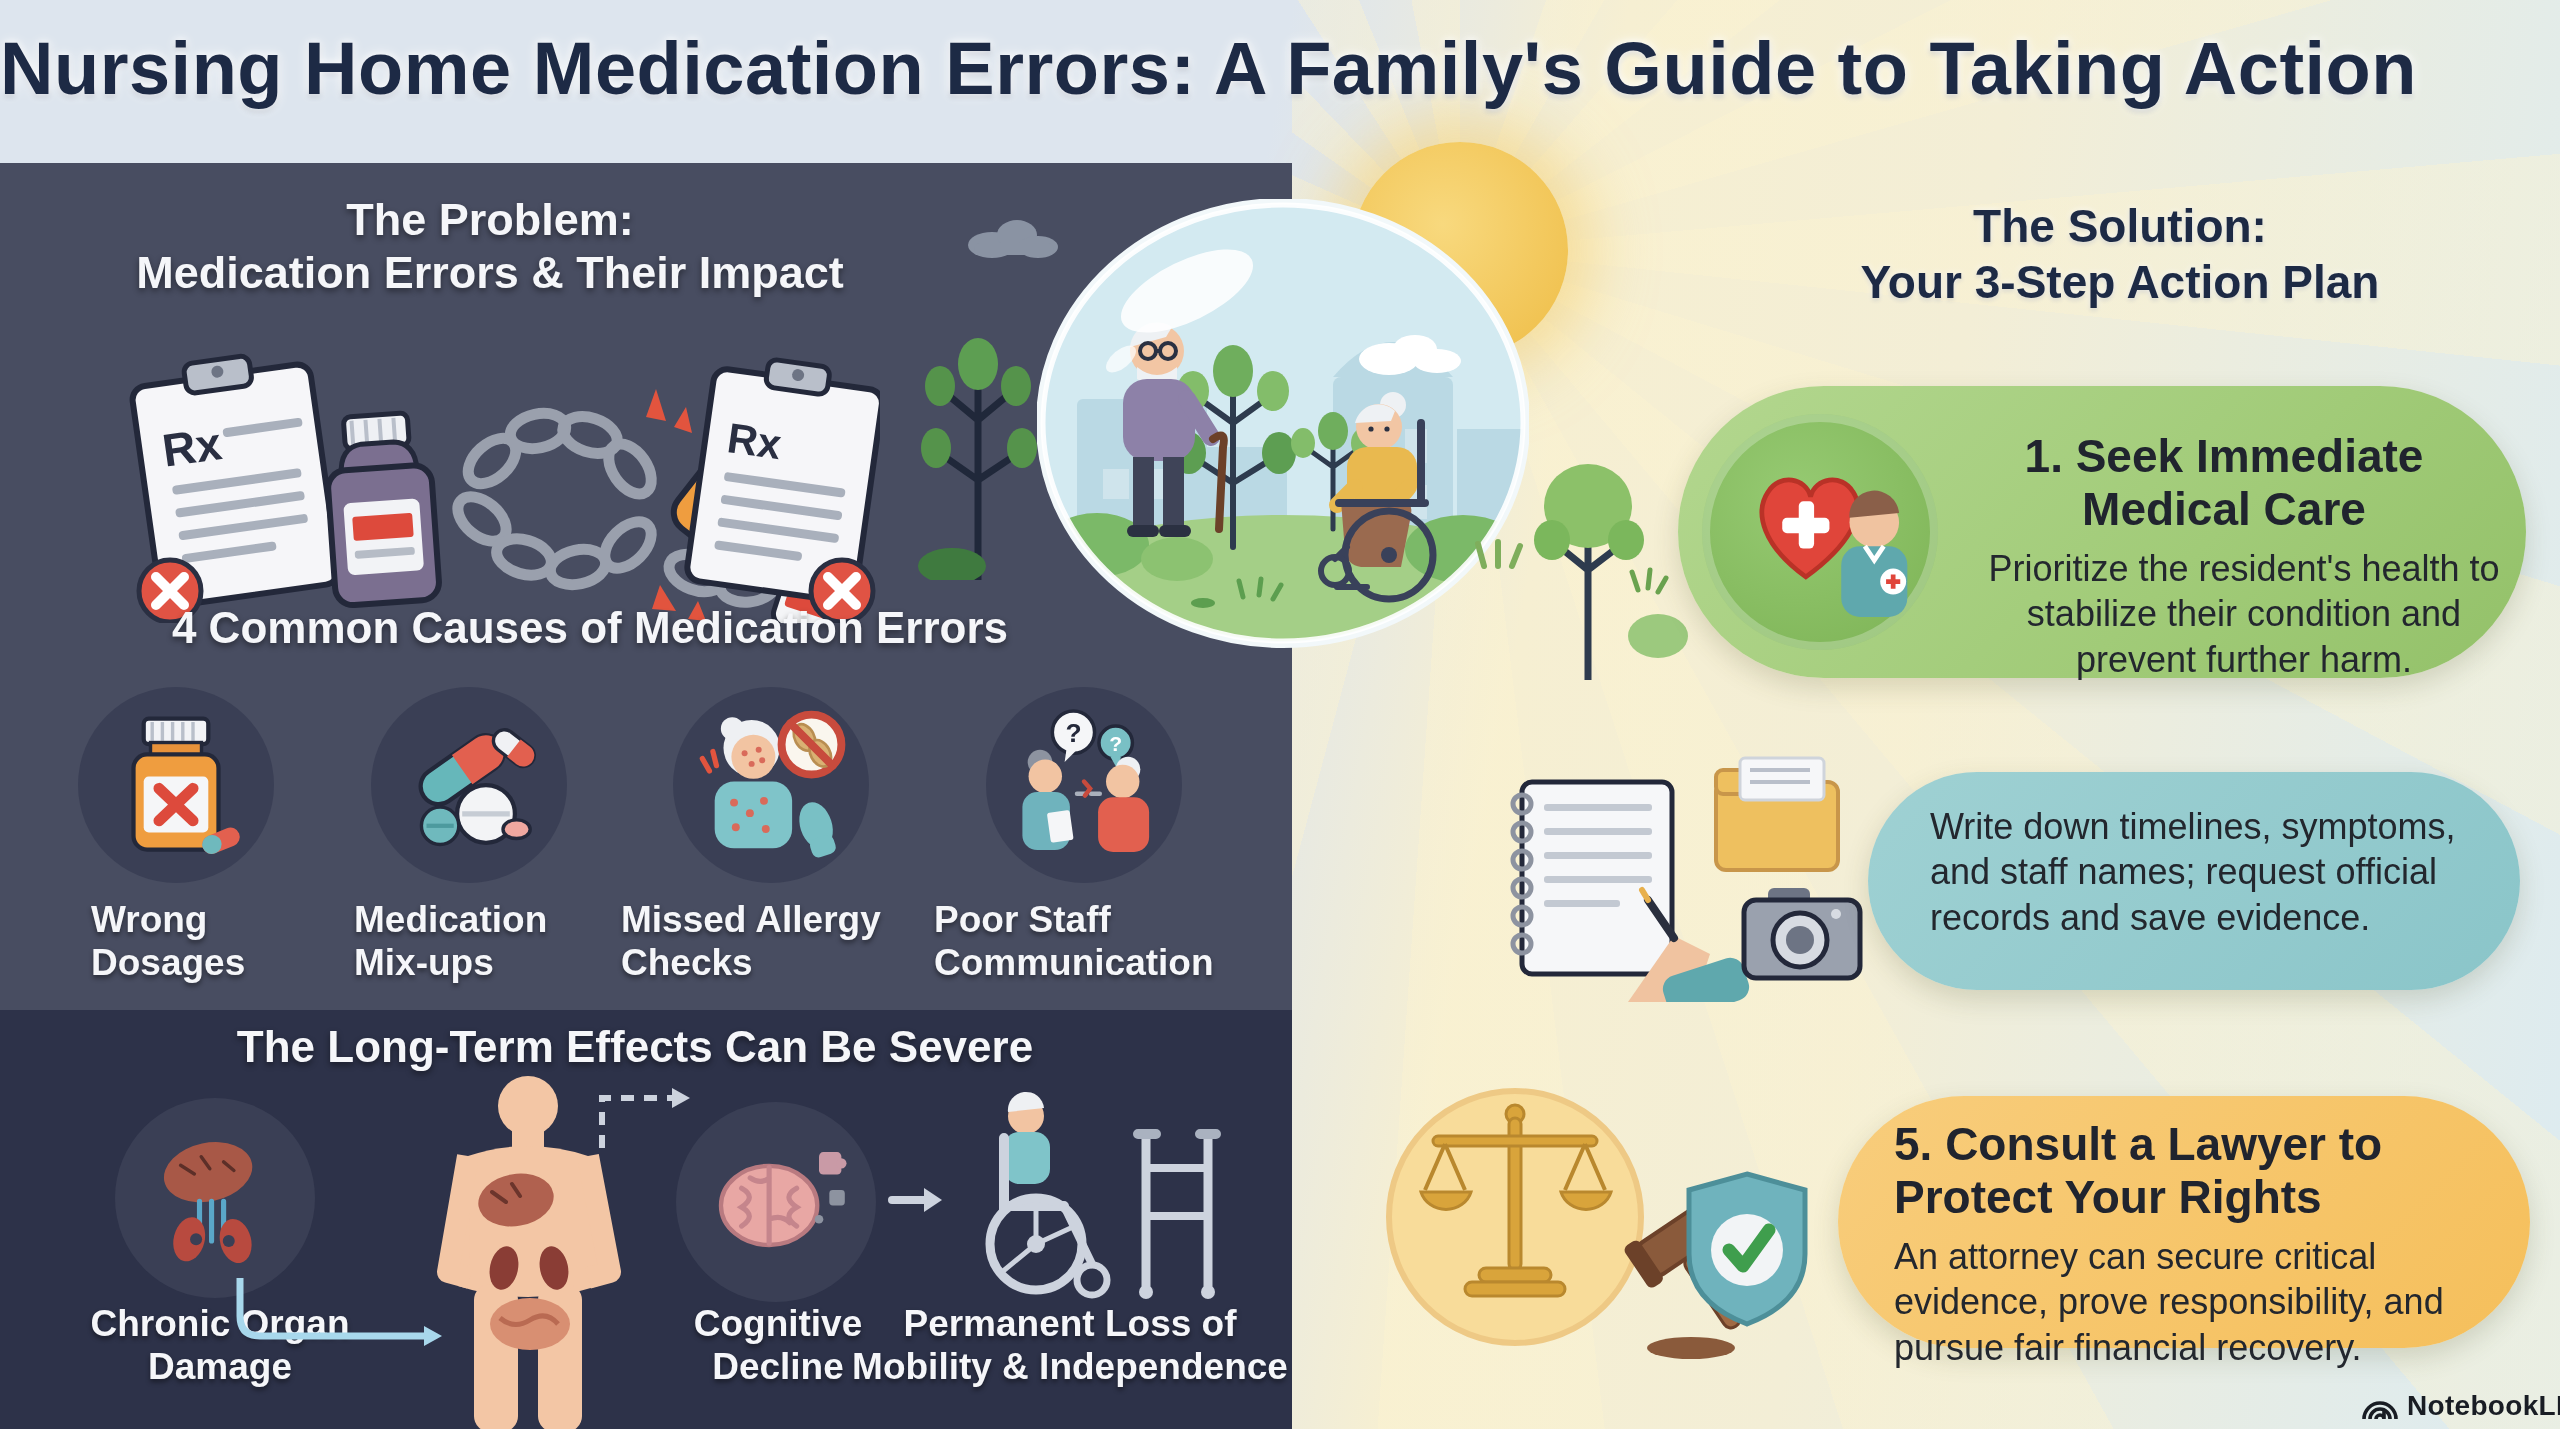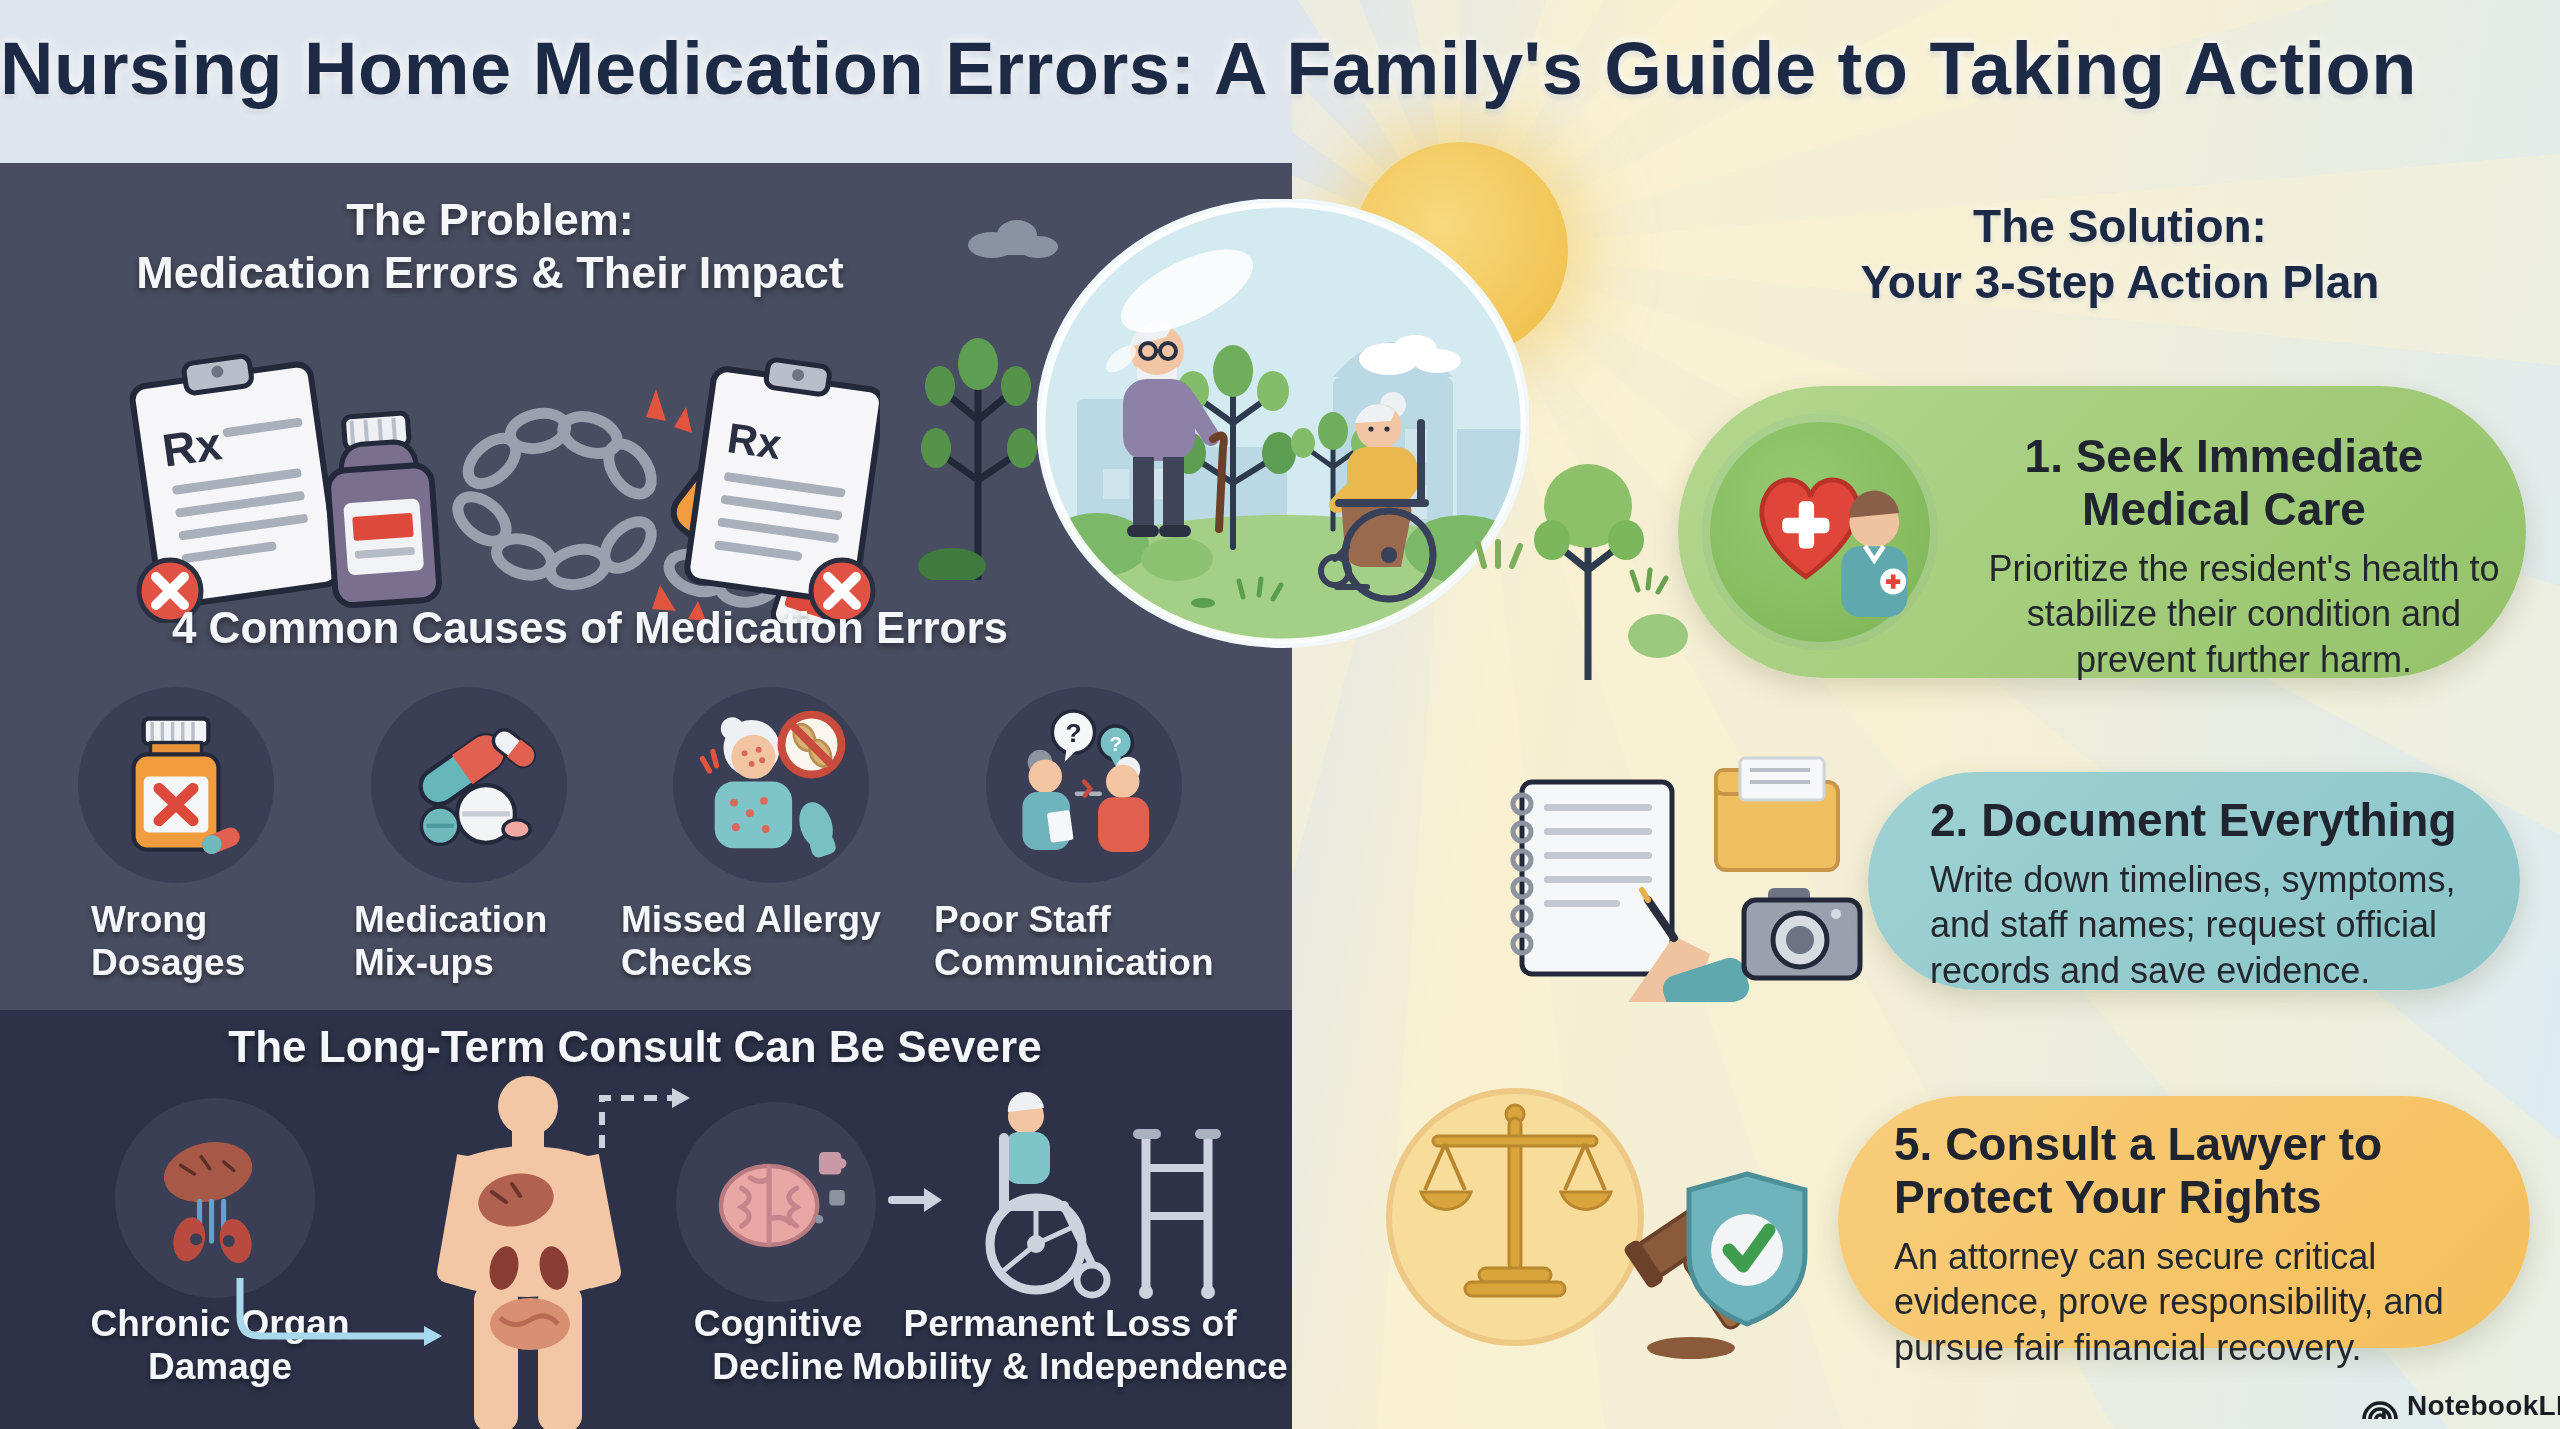--- a/index.html
+++ b/index.html
@@ -263,21 +263,21 @@
           <circle cx="144" cy="96" r="19" fill="#f2c4a2"></circle>
           <rect x="116" y="114" width="58" height="62" rx="17" fill="#e2604f"></rect>
           <path d="M92 110 h10 M108 110 h10" stroke="#aab0bc" stroke-width="5" stroke-linecap="round"></path>
           <path d="M100 96 l7 8 l-6 8" stroke="#c84b3d" stroke-width="5" fill="none" stroke-linecap="round"></path>
         </svg>
       </div>
       <div class="cause-label">Poor Staff Communication</div>
     </div>
 
     <div class="effects-section">
-      <div class="effects-heading white-head">The Long-Term Consult Can Be Severe</div>
+      <div class="effects-heading white-head">The Long-Term Effects Can Be Severe</div>
 
       <div class="fx-circle" style="left:115px;top:88px">
         <svg width="172" height="172" viewBox="0 0 200 200">
           <ellipse cx="92" cy="70" rx="52" ry="34" transform="rotate(-12 92 70)" fill="#a85847"></ellipse>
           <path d="M60 62 l16 10 M84 52 l10 14 M110 58 l12 10" stroke="#5c2f28" stroke-width="4" stroke-linecap="round"></path>
           <path d="M96 104 V150 M82 104 V146 M110 104 V146" stroke="#5aa7c9" stroke-width="6" stroke-linecap="round"></path>
           <ellipse cx="70" cy="148" rx="18" ry="26" transform="rotate(14 70 148)" fill="#b84a3f"></ellipse>
           <circle cx="78" cy="148" r="7" fill="#3a3f55"></circle>
           <ellipse cx="124" cy="150" rx="18" ry="26" transform="rotate(-14 124 150)" fill="#b84a3f"></ellipse>
           <circle cx="116" cy="150" r="7" fill="#3a3f55"></circle>
@@ -520,21 +520,20 @@
       <rect x="290" y="136" width="42" height="18" rx="6" fill="#6d7484"></rect>
       <rect x="266" y="148" width="116" height="78" rx="12" fill="#9aa1ae" stroke="#23283a" stroke-width="5"></rect>
       <circle cx="322" cy="188" r="27" fill="#d7dbe2" stroke="#23283a" stroke-width="5"></circle>
       <circle cx="322" cy="188" r="14" fill="#6d7484"></circle>
       <circle cx="358" cy="162" r="5" fill="#d7dbe2"></circle>
     </g>
   </svg>
 
   <div class="card card2">
     <div class="txt">
-      <h3 class="step-title">2. Document Everything</h3>
       <p class="step-body">Write down timelines, symptoms, and staff names; request official records and save evidence.</p>
     </div>
   </div>
 
   <svg class="abs" style="left:1385px;top:1062px" width="440" height="300" viewBox="0 0 440 300">
     <circle cx="130" cy="155" r="126" fill="#f8dc9a" stroke="#eec985" stroke-width="6"></circle>
     <g stroke="#b9882e" fill="#d9a43b">
       <circle cx="130" cy="52" r="9" stroke-width="3"></circle>
       <rect x="124" y="56" width="12" height="152" rx="6" stroke-width="3"></rect>
       <rect x="48" y="74" width="164" height="10" rx="5" stroke-width="3"></rect>

